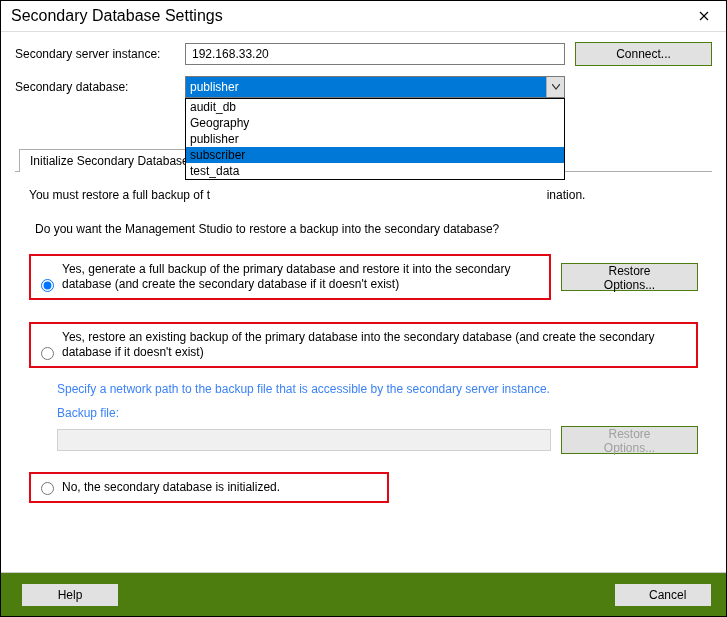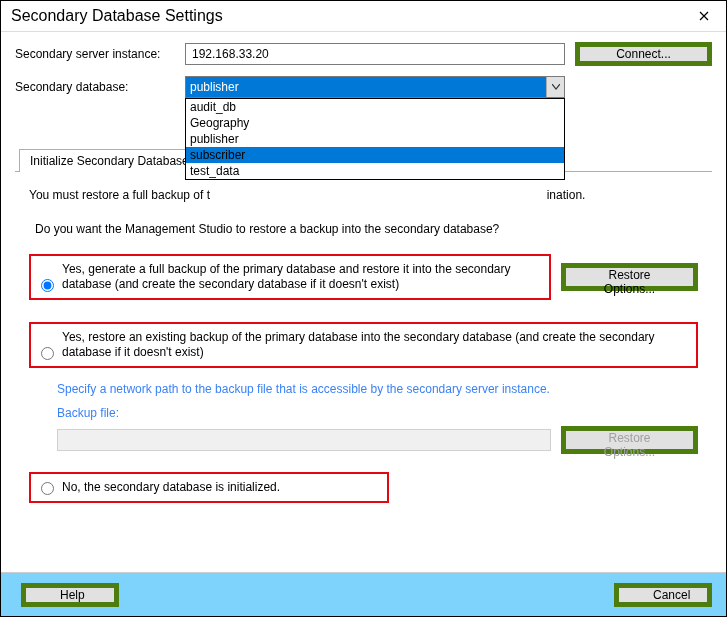--- a/index.html
+++ b/index.html
@@ -40,21 +40,21 @@
   .text-input {
     flex: 1;
     height: 22px;
     border: 1px solid #7a7a7a;
     padding: 2px 6px;
     font: inherit;
     background: #fff;
   }
   .btn {
     height: 24px;
-    border: 5px solid #4d7c0f;
+    border: 1px solid #4d7c0f;
     background: #e1e1e1;
     font: inherit;
     padding: 0 34px;
     cursor: pointer;
   }
   .btn:disabled {
     color: #a0a0a0;
     cursor: default;
   }
   .btn.connect { width: 137px; margin-left: 10px; }
@@ -162,21 +162,21 @@
     font: inherit;
   }
   .footer {
     position: absolute;
     left: 0; right: 0; bottom: 0;
     height: 44px;
     border-top: 1px solid #ccc;
     display: flex;
     align-items: center;
     padding: 0 14px;
-    background: #7dd3fc;
+    background: #4d7c0f;
   }
   .footer .spacer { flex: 1; }
   .footer .btn { width: 98px; margin-left: 6px; }
   .help-btn { width: 98px; }
 </style>
 </head>
 <body>
 
 <div class="titlebar">
   <span class="title">Secondary Database Settings</span>

